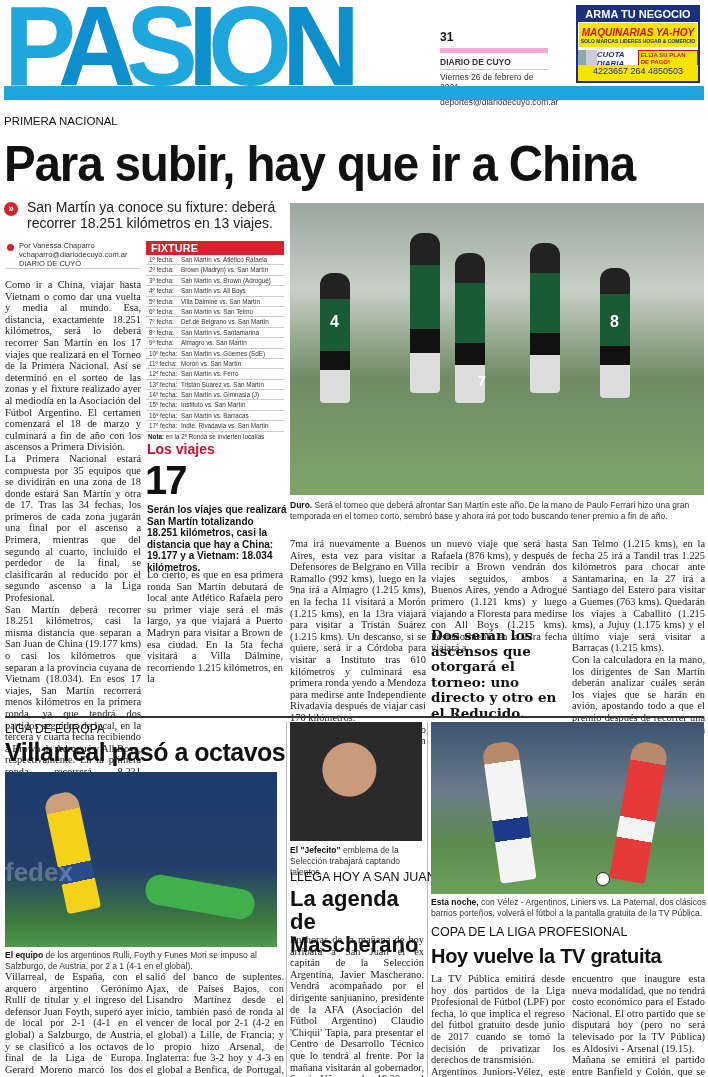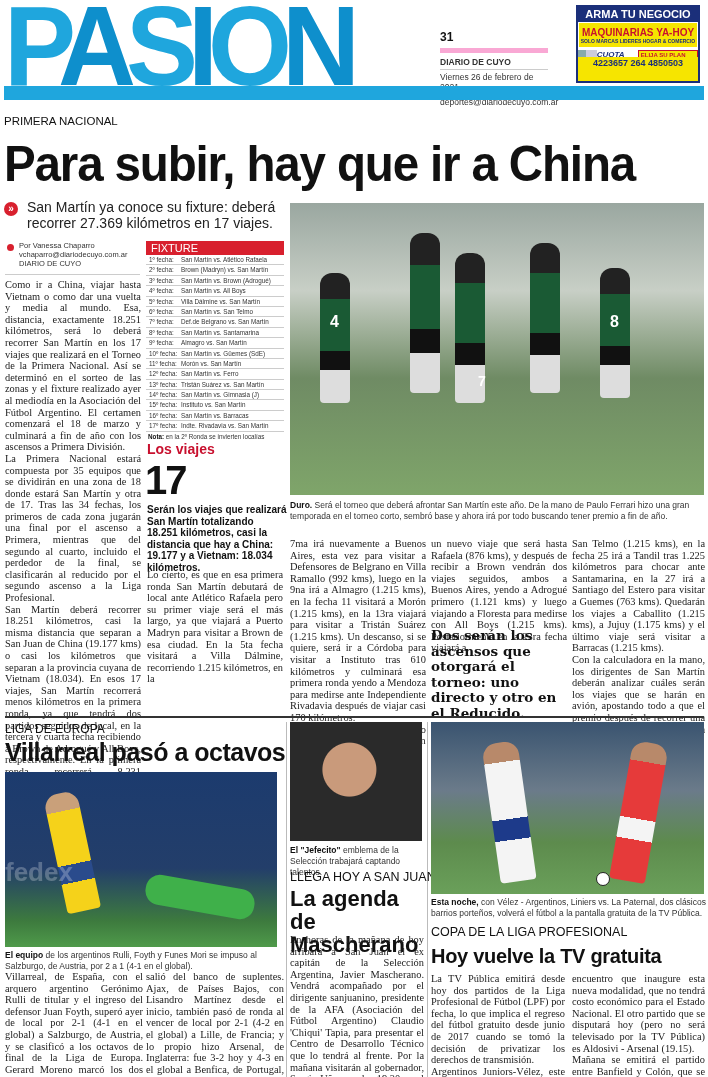--- a/index.html
+++ b/index.html
@@ -9,47 +9,47 @@
   
   #logo{left:4px;top:4px;width:418px;height:80px;font-family:"Liberation Sans",sans-serif;font-weight:900;font-size:108px;line-height:80px;letter-spacing:-10px;color:#1fa6dd;overflow:hidden;transform:scaleY(1.05);transform-origin:top left}
   #logo span:nth-child(even){color:#0e8fcc}
   #pageinfo{left:440px;top:30px;width:108px;font-family:"Liberation Sans",sans-serif;font-size:8.5px;color:#333}
   #pageinfo .num{font-weight:bold;font-size:12px;color:#111;padding-bottom:4px;border-bottom:5px solid #f9a8d4;margin-bottom:4px}
   #pageinfo .paper{font-weight:bold;padding-bottom:2px;border-bottom:1px solid #ccc;margin-bottom:2px}
   #pageinfo .row{padding-bottom:2px;border-bottom:1px solid #ccc;margin-bottom:2px}
   #ad{left:576px;top:5px;width:124px;height:78px;border:2px solid #1b2f7a;background:#fff;font-family:"Liberation Sans",sans-serif;overflow:hidden}
   #ad .top{background:#1b2f7a;color:#fff;font-weight:bold;font-size:11px;text-align:center;height:15px;line-height:15px}
   #ad .mid{background:#f6e500;height:24px;margin:1px;display:flex;flex-direction:column;align-items:center;justify-content:center}
-  #ad .mid .b1{font-size:10px;font-weight:900;color:#c8102e;}
+  #ad .mid .b1{font-size:10px;font-weight:900;color:#c8102e;font-style:italic}
   #ad .mid .b2{font-size:5px;color:#1b2f7a;font-weight:bold}
   #ad .low{height:22px;display:flex;align-items:center;justify-content:flex-start;font-size:8px;font-weight:bold}
   #ad .low .cuota{color:#1b2f7a;font-style:italic}
   #ad .low .elija{background:#f6e500;color:#c8102e;border:1px solid #c8102e;font-size:6px;padding:1px 2px;line-height:7px}
-  #ad .phones{position:absolute;bottom:0;left:0;right:0;height:24px;background:#f6e500;font-size:9px;font-weight:700;color:#1b2f7a;text-align:center;line-height:12px}
+  #ad .phones{position:absolute;bottom:0;left:0;right:0;height:16px;background:#f6e500;font-size:9px;font-weight:400;color:#1b2f7a;text-align:center;line-height:12px}
   #bluebar{left:4px;top:86px;width:700px;height:14px;background:#1fa6dd}
   
   #kicker1{left:4px;top:115px;font-family:"Liberation Sans",sans-serif;font-size:11.5px;color:#111}
   #headline{left:4px;top:138px;font-family:"Liberation Sans",sans-serif;font-weight:bold;font-size:50px;line-height:52px;color:#111;letter-spacing:-1.2px;transform:scaleX(0.95);transform-origin:left}
   #sub-icon{left:4px;top:202px;width:14px;height:14px;border-radius:50%;background:#d8202e;color:#fff;font-size:10px;font-weight:bold;text-align:center;line-height:14px;font-family:"Liberation Sans",sans-serif}
   #subhead{left:27px;top:199px;width:260px;font-family:"Liberation Sans",sans-serif;font-size:14px;line-height:16px;color:#222}
   
   .photo{background:linear-gradient(180deg,#9aa7a0 0%,#c8cfc6 30%,#6f8b64 60%,#7fa56a 100%);overflow:hidden}
   #photo-main{left:290px;top:203px;width:414px;height:292px}
   .player{position:absolute;width:30px;height:130px;background:linear-gradient(180deg,#222 0 20%,#1a5a34 20% 60%,#111 60% 75%,#ddd 75% 100%);border-radius:12px 12px 4px 4px}
   .caption{font-family:"Liberation Sans",sans-serif;font-size:8.5px;line-height:11px;color:#333}
   .caption b{color:#111}
   
-  #byline{left:5px;top:241px;width:135px;font-family:"Liberation Sans",sans-serif;font-size:7.5px;line-height:9px;color:#333;padding-left:14px;padding-bottom:6px;border-bottom:1px solid #ccc}
+  #byline{left:5px;top:241px;width:135px;font-family:"Liberation Sans",sans-serif;font-size:7.5px;line-height:9px;color:#333;padding-left:14px;padding-bottom:0;border-bottom:1px solid #ccc}
   #byline .dot{position:absolute;left:2px;top:3px;width:7px;height:7px;border-radius:50%;background:#d8202e}
   .body{font-family:"Liberation Serif",serif;font-size:10.4px;line-height:11.6px;color:#222;text-align:justify}
   .body p{text-indent:0}
   #col1{left:5px;top:279px;width:136px}
   
   #fixture{left:146px;top:241px;width:138px;font-family:"Liberation Sans",sans-serif}
-  #fixture .hd{background:#d8202e;color:#fff;font-weight:normal;font-size:11px;padding:1px 5px;height:14px;line-height:13px}
+  #fixture .hd{background:#d8202e;color:#fff;font-weight:bold;font-size:11px;padding:1px 5px;height:14px;line-height:13px}
   #fixture .row{font-size:6.3px;color:#333;border-bottom:1px solid #ccc;height:10.4px;line-height:10px;padding-left:3px;white-space:nowrap;overflow:hidden}
   #fixture .row span.f{display:inline-block;width:32px}
   #fixture .note{font-size:6.3px;color:#333;padding-left:2px;height:10px;line-height:10px}
   #fixture .note b{color:#111}
   
   #viajes-title{left:147px;top:441px;font-family:"Liberation Sans",sans-serif;font-weight:bold;font-size:14px;color:#c8102e}
   #viajes-num{left:145px;top:460px;font-family:"Liberation Sans",sans-serif;font-weight:900;font-size:40px;line-height:40px;color:#111;letter-spacing:-2px}
   #viajes-text{left:147px;top:504px;width:140px;font-family:"Liberation Sans",sans-serif;font-weight:bold;font-size:10px;line-height:11.5px;color:#111}
   #col2b{left:147px;top:569px;width:136px}
   #caption-main{left:290px;top:500px;width:414px}
@@ -103,21 +103,21 @@
     <span class="cuota">CUOTA DIARIA</span>
     <span class="elija">ELIJA SU PLAN DE PAGO!</span>
   </div>
   <div class="phones">4223657  264 4850503</div>
 </div>
 <div id="bluebar" class="abs"></div>
 
 <div id="kicker1" class="abs">PRIMERA NACIONAL</div>
 <div id="headline" class="abs">Para subir, hay que ir a China</div>
 <div id="sub-icon" class="abs">»</div>
-<div id="subhead" class="abs">San Martín ya conoce su fixture: deberá recorrer 27.369 kilómetros en 17 viajes.</div>
+<div id="subhead" class="abs">San Martín ya conoce su fixture: deberá recorrer 18.251 kilómetros en 13 viajes.</div>
 
 <div id="photo-main" class="abs photo">
   <div class="player" style="left:30px;top:70px"></div>
   <div class="player" style="left:120px;top:30px;height:160px"></div>
   <div class="player" style="left:165px;top:50px;height:150px"></div>
   <div class="player" style="left:240px;top:40px;height:150px"></div>
   <div class="player" style="left:310px;top:65px"></div>
   <div style="position:absolute;left:40px;top:110px;color:#fff;font:bold 16px 'Liberation Sans',sans-serif">4</div>
   <div style="position:absolute;left:188px;top:170px;color:#fff;font:bold 14px 'Liberation Sans',sans-serif">7</div>
   <div style="position:absolute;left:320px;top:110px;color:#fff;font:bold 16px 'Liberation Sans',sans-serif">8</div>

